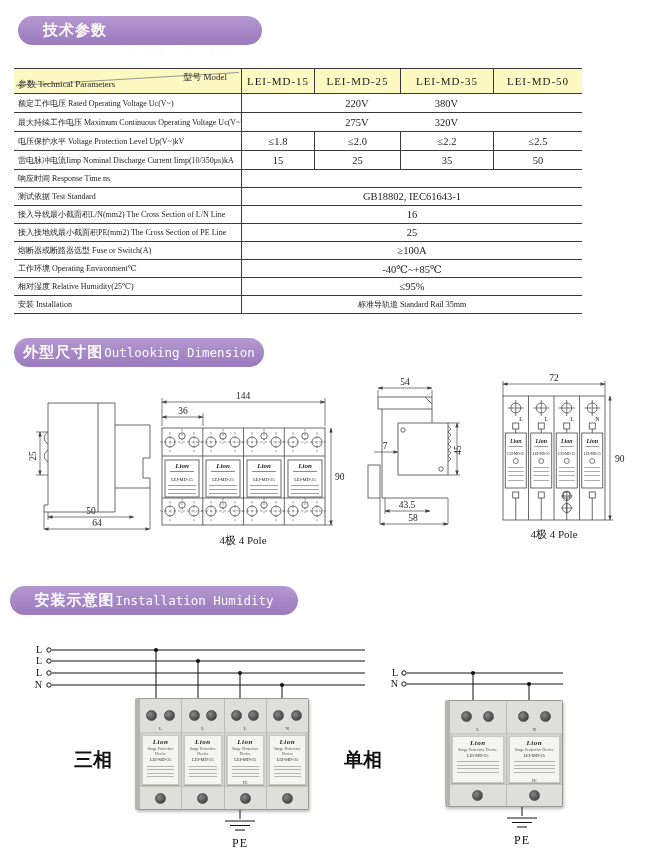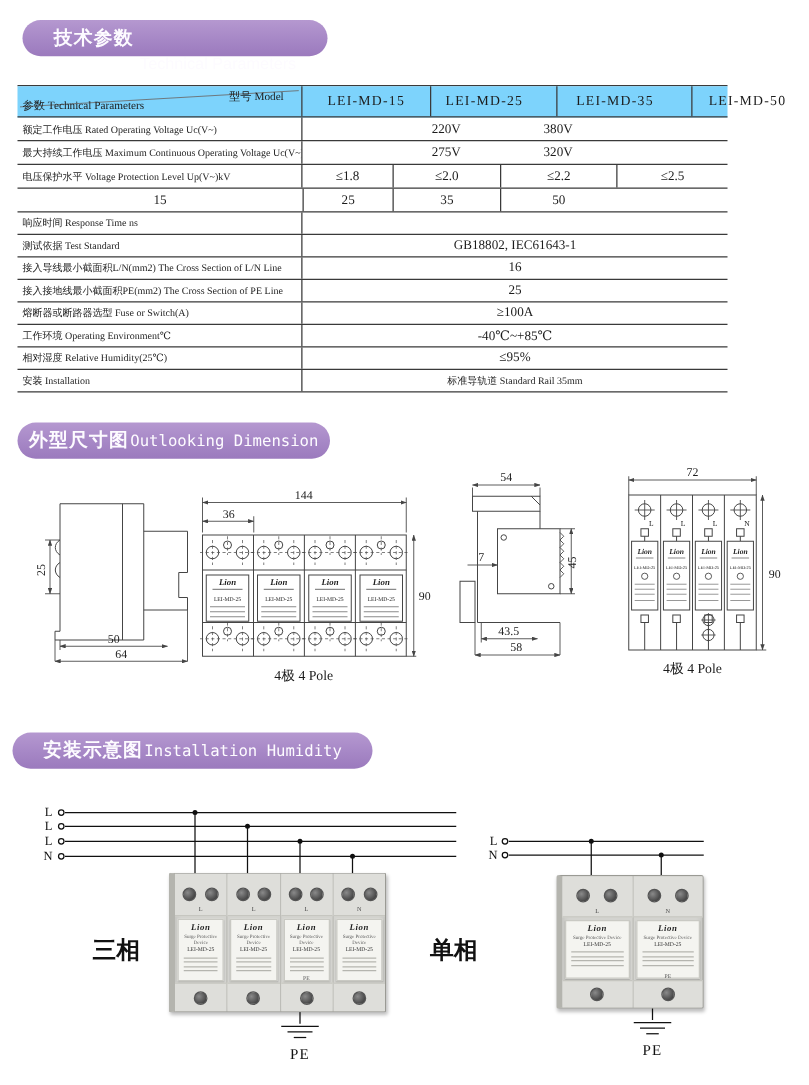--- a/index.html
+++ b/index.html
@@ -14,21 +14,21 @@
     background:linear-gradient(180deg,#b598d0 0%,#a687c6 55%,#9b7abd 100%);
     display:flex;align-items:center;justify-content:center;
     color:#fdfbff;white-space:nowrap;
   }
   .pill .zh{font-family:"Liberation Sans","DejaVu Sans",sans-serif;font-weight:bold;font-size:15px;letter-spacing:1px;}
   .pill .en1{font-family:"Liberation Sans","DejaVu Sans",sans-serif;font-size:13px;margin-left:5px;margin-top:39px;}
   .pill .en2{font-family:"DejaVu Sans Mono","Liberation Mono",monospace;font-size:12.5px;margin-left:1px;}
   
   .ptable{position:absolute;left:14px;top:68px;width:568px;border-top:1.2px solid #3a3a3a;font-size:10.5px;}
   .t-row{display:grid;grid-template-columns:228px 72px 86px 93px 89px;border-bottom:1px solid #3a3a3a;height:17px;align-items:stretch;}
-  .t-row.hdr{height:24px;background:#7dd3fc;border-bottom:1.2px solid #3a3a3a;gap:15px;}
+  .t-row.hdr{height:24px;background:#fef9c3;border-bottom:1.2px solid #3a3a3a;}
   .t-lab{border-right:1px solid #3a3a3a;display:flex;align-items:center;padding:0 0 0 4px;font-size:8px;white-space:nowrap;overflow:hidden;}
   .t-v{display:flex;align-items:center;justify-content:center;font-size:10.5px;}
   .t-row.cols .t-v + .t-v{border-left:1px solid #3a3a3a;}
   .t-span{grid-column:2/6;display:flex;align-items:center;justify-content:center;font-size:10.5px;}
   .t-span.small{font-size:8px;}
   .t-model{display:flex;align-items:center;justify-content:center;font-size:11px;letter-spacing:1px;font-family:Liberation Serif, serif;}
   .hdr .t-model + .t-model{border-left:1px solid #3a3a3a;}
   .t-corner{position:relative;border-right:1px solid #3a3a3a;font-size:9px;}
   .t-corner svg{position:absolute;left:0;top:0;}
   .t-corner .c-top{position:absolute;right:14px;top:2px;}
@@ -109,20 +109,21 @@
     <div class="t-v"></div>
   </div>
   <div class="t-row cols" style="height:18px;">
     <div class="t-lab">电压保护水平 Voltage Protection Level Up(V~)kV</div>
     <div class="t-v">≤1.8</div>
     <div class="t-v">≤2.0</div>
     <div class="t-v">≤2.2</div>
     <div class="t-v">≤2.5</div>
   </div>
   <div class="t-row cols" style="height:18px;">
+    <div class="t-lab">雷电脉冲电流Iimp Nominal Discharge Current Iimp(10/350μs)kA</div>
     <div class="t-v">15</div>
     <div class="t-v">25</div>
     <div class="t-v">35</div>
     <div class="t-v">50</div>
   </div>
   <div class="t-row">
     <div class="t-lab">响应时间 Response Time ns</div>
   </div>
   <div class="t-row">
     <div class="t-lab">测试依据 Test Standard</div>

